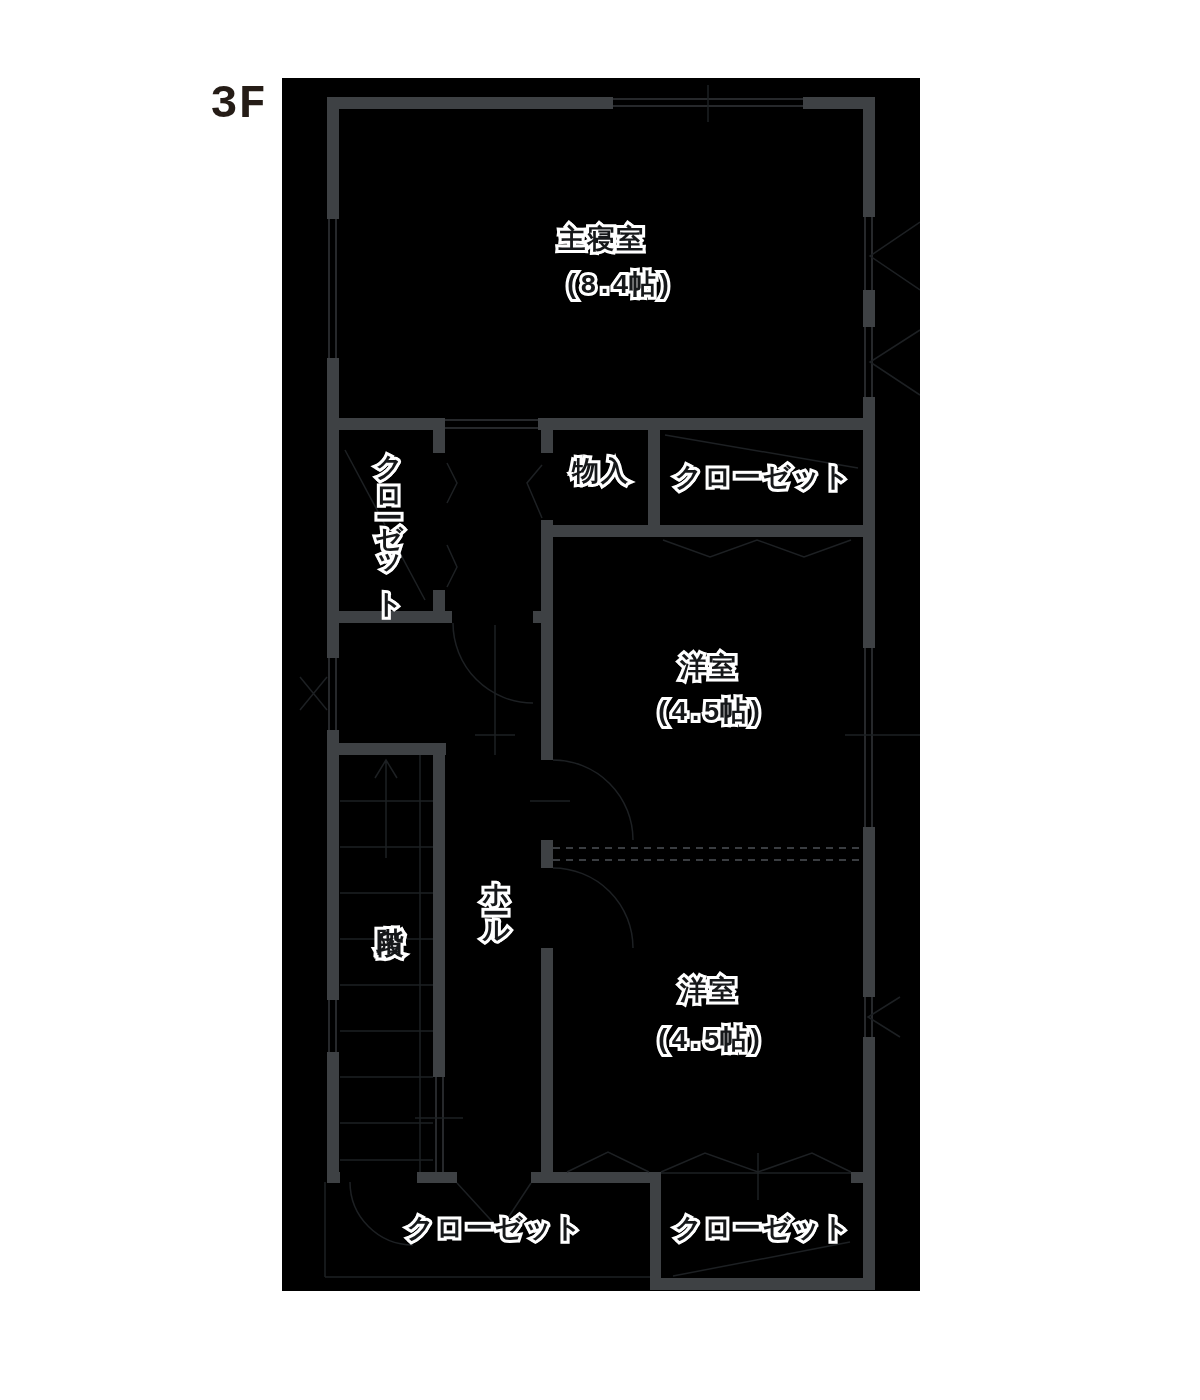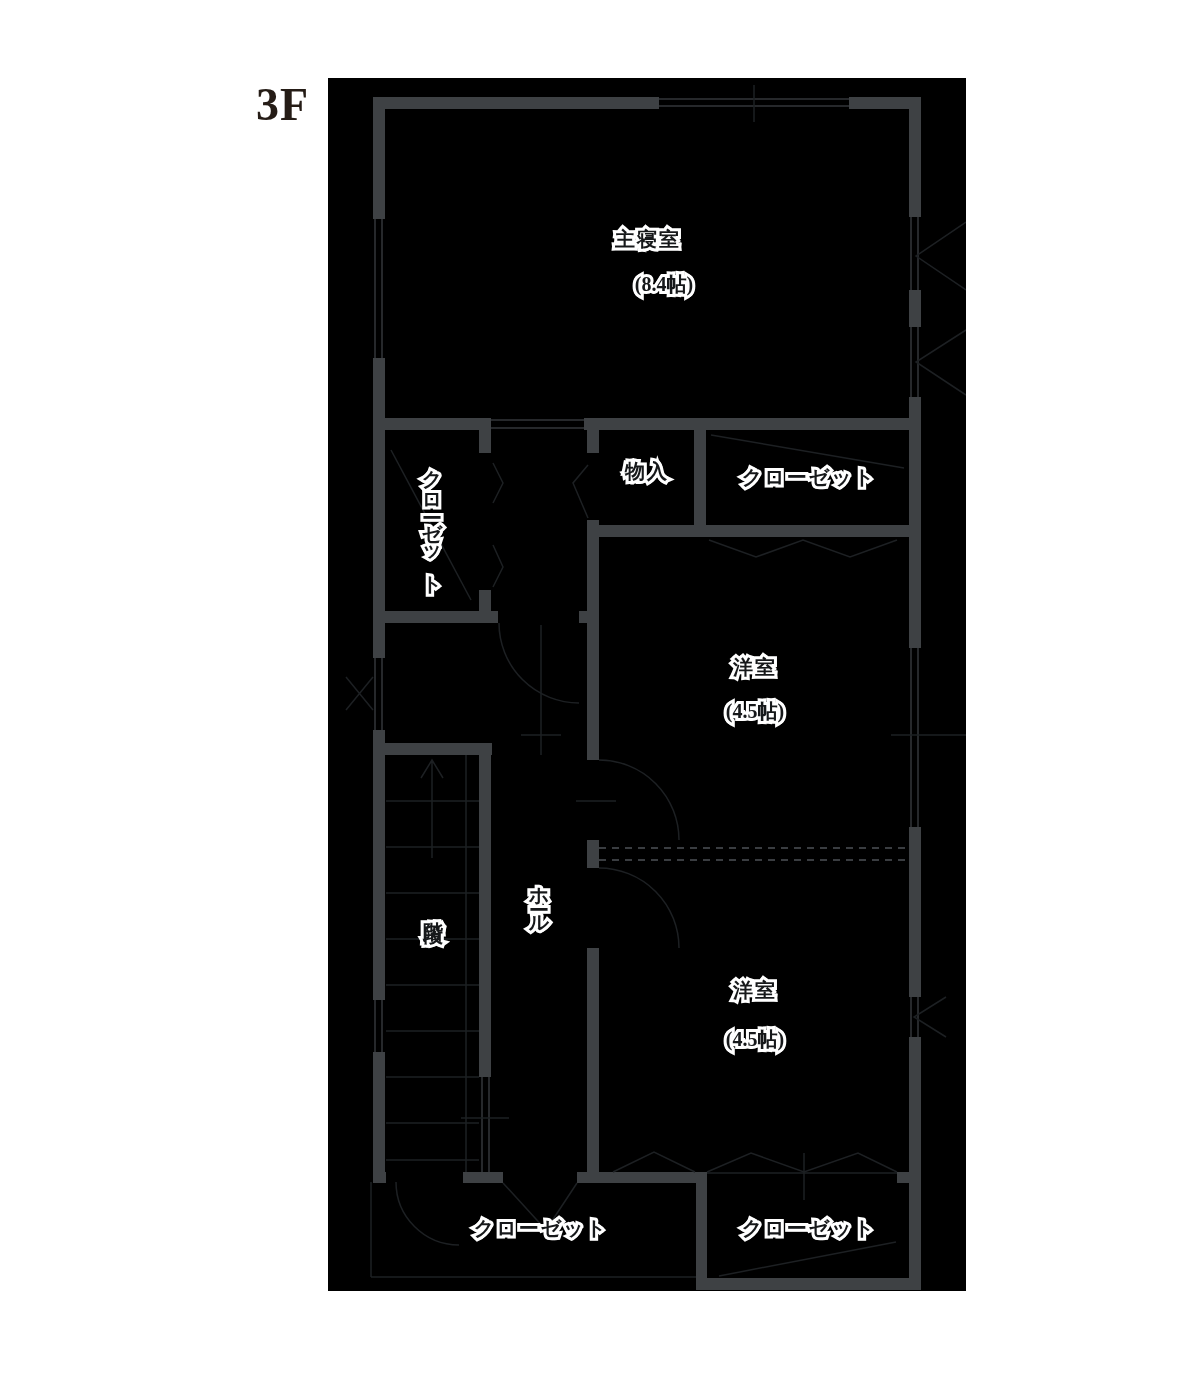--- a/index.html
+++ b/index.html
@@ -2,31 +2,31 @@
 <html style="--page-bg: #ffffff; --plan-bg: #000000; --wall: #3e4144; --floor-label: #251c16; --label-fill: #16181a; --label-halo: #ffffff; --thin: #1d2023; --winline: #26282b; --dash: #3a3d41;"><head>
 <meta charset="utf-8">
 <style>
   :root{
     --page-bg:#ffffff; --plan-bg:#000000; --wall:#3e4144;
     --floor-label:#251c16; --label-fill:#16181a; --label-halo:#ffffff;
     --thin:#1d2023; --winline:#26282b; --dash:#3a3d41;
   }
   html,body{margin:0;padding:0;}
   .page{position:relative;width:956px;height:1400px;background:var(--page-bg);
-        overflow:hidden;font-family:Liberation Serif, serif;margin-left:46px;}
+        overflow:hidden;font-family:Liberation Mono, monospace;}
   .floor-label{position:absolute;left:210px;top:82px;font-size:46px;font-weight:900;
         color:var(--floor-label);letter-spacing:1px;line-height:1;}
   .plan{position:absolute;left:282px;top:78px;width:638px;height:1213px;background:var(--plan-bg);}
   .plan svg{position:absolute;left:0;top:0;}
   .wall{fill:var(--wall);stroke:none;}
   .thin{stroke:var(--thin);stroke-width:1.5;fill:none;}
   .win{stroke:var(--winline);stroke-width:2;fill:none;}
   .dash{stroke:var(--dash);stroke-width:2;fill:none;stroke-dasharray:7 6;}
   .room-label{position:absolute;transform:translate(-50%,-50%);white-space:nowrap;
-        font-size:20px;font-weight:600;letter-spacing:2px;color:var(--label-fill);
+        font-size:27px;font-weight:600;letter-spacing:2px;color:var(--label-fill);
         -webkit-text-stroke:6px var(--label-halo);paint-order:stroke fill;
         text-shadow:-2px 0 var(--label-halo),2px 0 var(--label-halo),0 -2px var(--label-halo),
           0 2px var(--label-halo),-2px -2px var(--label-halo),2px 2px var(--label-halo),
           -2px 2px var(--label-halo),2px -2px var(--label-halo);text-align:center;}
   .room-label.v{writing-mode:vertical-rl;text-orientation:upright;letter-spacing:3px;}
   .room-label.size{letter-spacing:0;}
 </style>
 </head>
 <body>
 

